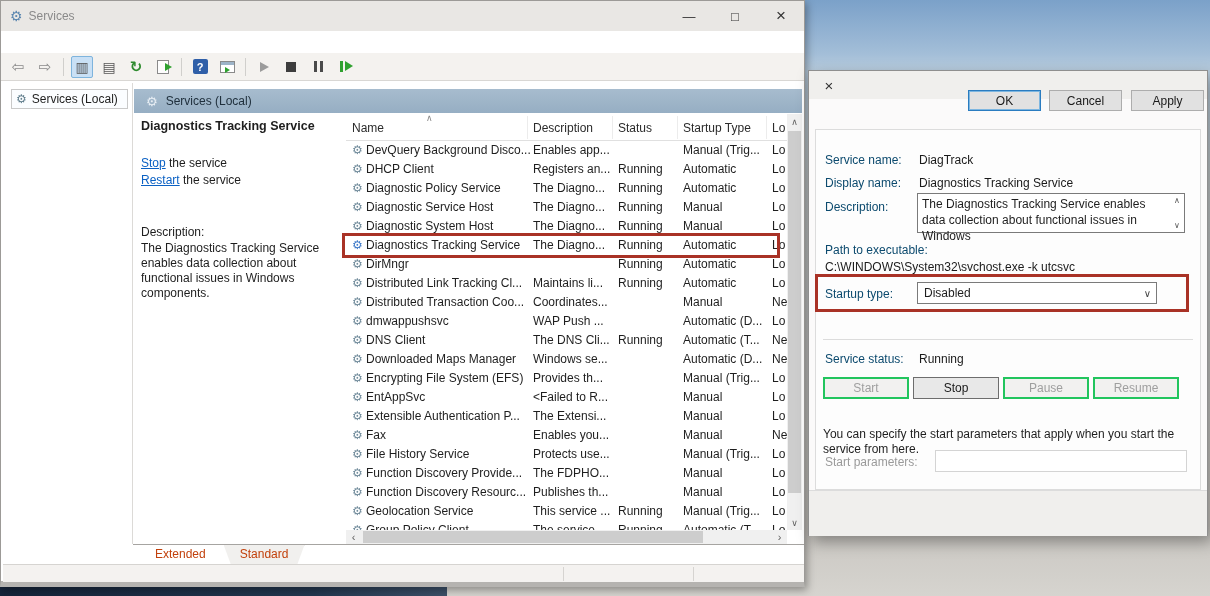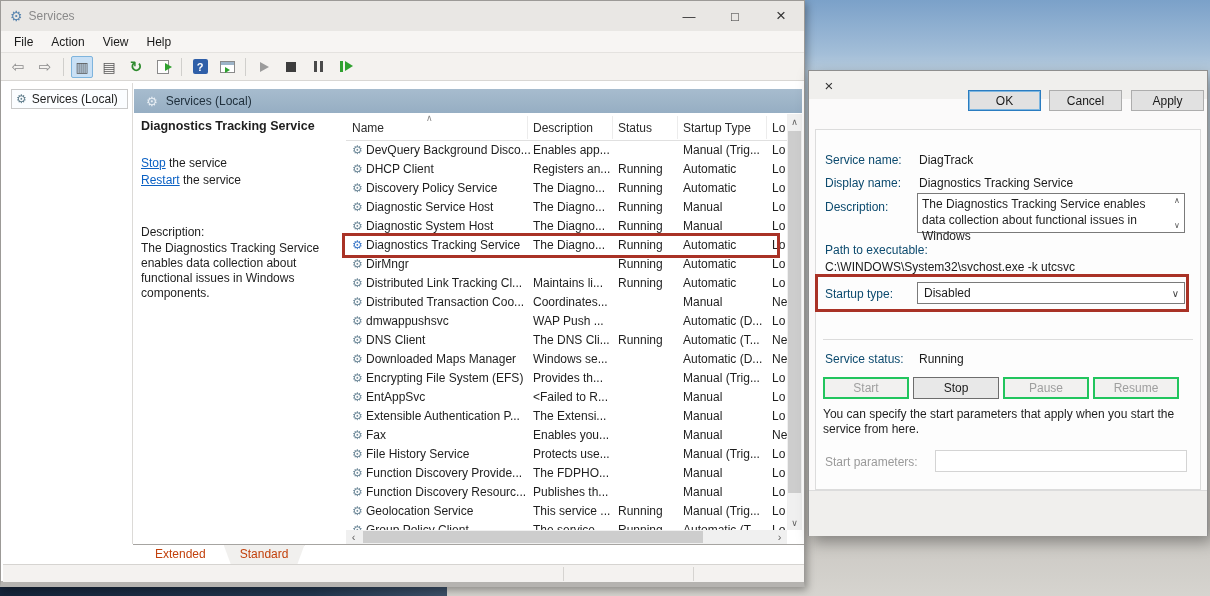--- a/index.html
+++ b/index.html
@@ -97,27 +97,27 @@
   .dlg-close { width:20px; text-align:center; font-size:15px; color:#333; }
   .dlg-tabs { left:8px; top:37px; height:22px; display:flex; }
   .dtab { padding:3px 10px 0 10px; border:1px solid #d0cfcd; border-bottom:none; background:#f0efed; margin-right:2px; color:#1a1a1a; }
   .dtab.active { background:#fdfdfd; border-color:#bdbcba; position:relative; top:-2px; padding-top:5px; z-index:2; }
   .dlg-page { left:6px; top:58px; width:386px; height:361px; background:#fdfdfd; border:1px solid #dcdcdc; }
   .fld-label { position:absolute; color:#0c4a6e; }
   .fld-value { position:absolute; color:#1a1a1a; }
   .dlg-desc-box { left:108px; top:122px; width:268px; height:40px; border:1px solid #7a7a7a; background:#fff; }
   .dlg-desc-text { position:absolute; left:4px; top:2px; width:246px; line-height:16px; }
   .spin-col { position:absolute; right:0; top:0; width:14px; height:100%; display:flex; flex-direction:column; justify-content:space-between; align-items:center; padding:2px 0; color:#555; font-size:8px; }
-  .combo { left:108px; top:211px; width:268px; height:22px; border:1px solid #7a7a7a; background:#fff; display:flex; align-items:center; padding-left:6px; }
+  .combo { left:108px; top:211px; width:240px; height:22px; border:1px solid #7a7a7a; background:#fff; display:flex; align-items:center; padding-left:6px; }
   .combo .arrow { position:absolute; right:5px; color:#444; font-size:10px; }
   .startup-annotation { left:6px; top:203px; width:374px; height:38px; }
   .divider { left:14px; top:268px; width:370px; height:1px; background:#dcdcdc; }
   .svcbtn { position:absolute; top:306px; width:86px; height:22px; display:flex; align-items:center; justify-content:center; background:#f2f1f0; border:2px solid #22c55e; color:#9f9f9f; }
   .svcbtn.enabled { background:#e8e8e8; border:1px solid #6d6d6d; color:#1a1a1a; }
-  .note { left:14px; top:336px; width:368px; line-height:15px; }
+  .note { left:14px; top:356px; width:368px; line-height:15px; }
   .param-label { color:#9a9a9a; }
   .param-input { left:126px; top:379px; width:252px; height:22px; border:1px solid #d4d4d4; background:#fff; }
   .dlg-footer { left:0; top:419px; width:398px; height:46px; background:#f0efed; border-top:1px solid #dcdcdc; }
   .fbtn { position:absolute; top:19px; width:73px; height:21px; display:flex; align-items:center; justify-content:center; background:#e1e1e1; border:1px solid #adadad; color:#1a1a1a; }
   .fbtn.focused { border:1px solid #2a7cc0; box-shadow:inset 0 0 0 1px #7db6e0; }
 </style>
 </head>
 <body>
 
 <div class="abs dark-strip"></div>
@@ -127,26 +127,20 @@
   <div class="abs titlebar">
     <span class="app-icon">⚙</span>
     <span class="title-text">Services</span>
     <div class="win-controls">
       <span class="win-btn">—</span>
       <span class="win-btn">□</span>
       <span class="win-btn close">×</span>
     </div>
   </div>
 
-  <div class="abs menubar" id="menubar">
-      <span class="menu-item">File</span>
-      <span class="menu-item">Action</span>
-      <span class="menu-item">View</span>
-      <span class="menu-item">Help</span>
-    </div>
 
   <div class="abs toolbar">
     <span class="tb">⇦</span>
     <span class="tb">⇨</span>
     <span class="tb-sep"></span>
     <span class="tb win-glyph selected">▥</span>
     <span class="tb win-glyph">▤</span>
     <span class="tb refresh">↻</span>
     <span class="tb">
         <span class="ic-export"></span>
@@ -221,21 +215,21 @@
       <div class="lrow">
         <span style="position: absolute; left: 6px; top: 2px; font-size: 12px; color: rgb(111, 138, 154);">⚙</span>
         <span class="lcell c-name">DHCP Client</span>
         <span class="lcell c-desc">Registers an...</span>
         <span class="lcell c-status">Running</span>
         <span class="lcell c-startup">Automatic</span>
         <span class="lcell c-logon">Lo</span>
       </div>
       <div class="lrow">
         <span style="position: absolute; left: 6px; top: 2px; font-size: 12px; color: rgb(111, 138, 154);">⚙</span>
-        <span class="lcell c-name">Discovery Policy Service</span>
+        <span class="lcell c-name">Diagnostic Policy Service</span>
         <span class="lcell c-desc">The Diagno...</span>
         <span class="lcell c-status">Running</span>
         <span class="lcell c-startup">Automatic</span>
         <span class="lcell c-logon">Lo</span>
       </div>
       <div class="lrow">
         <span style="position: absolute; left: 6px; top: 2px; font-size: 12px; color: rgb(111, 138, 154);">⚙</span>
         <span class="lcell c-name">Diagnostic Service Host</span>
         <span class="lcell c-desc">The Diagno...</span>
         <span class="lcell c-status">Running</span>

